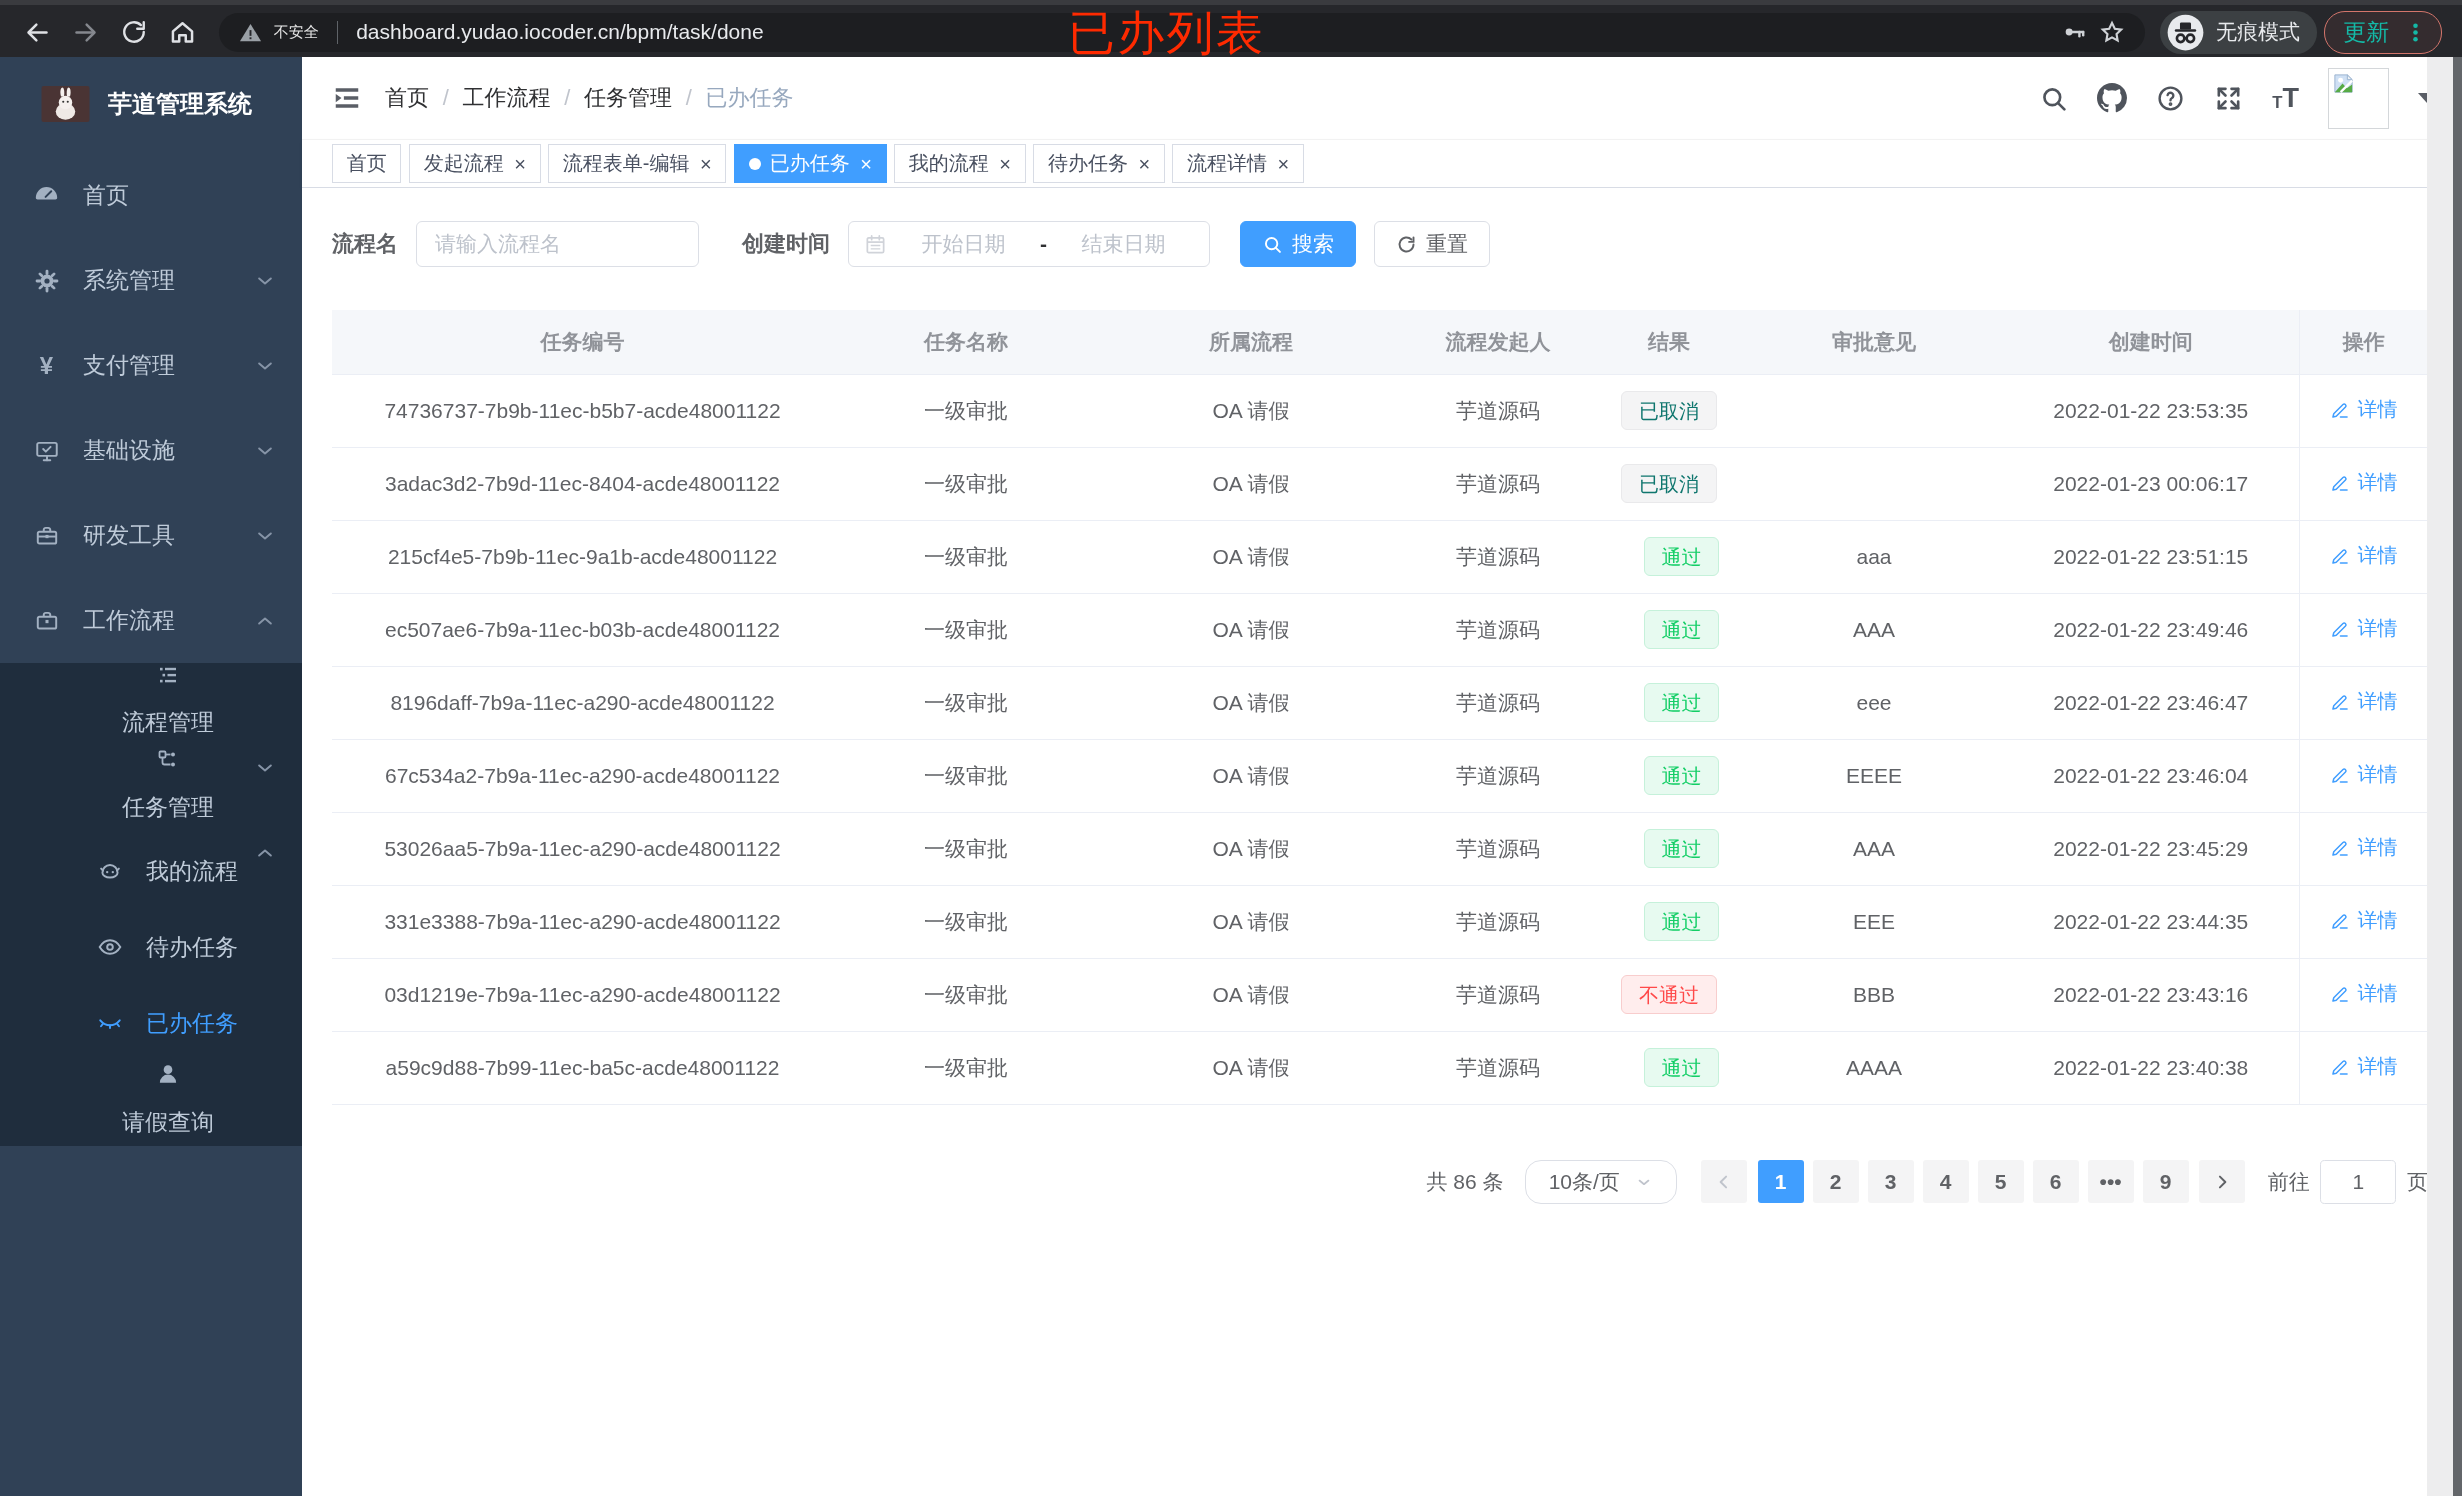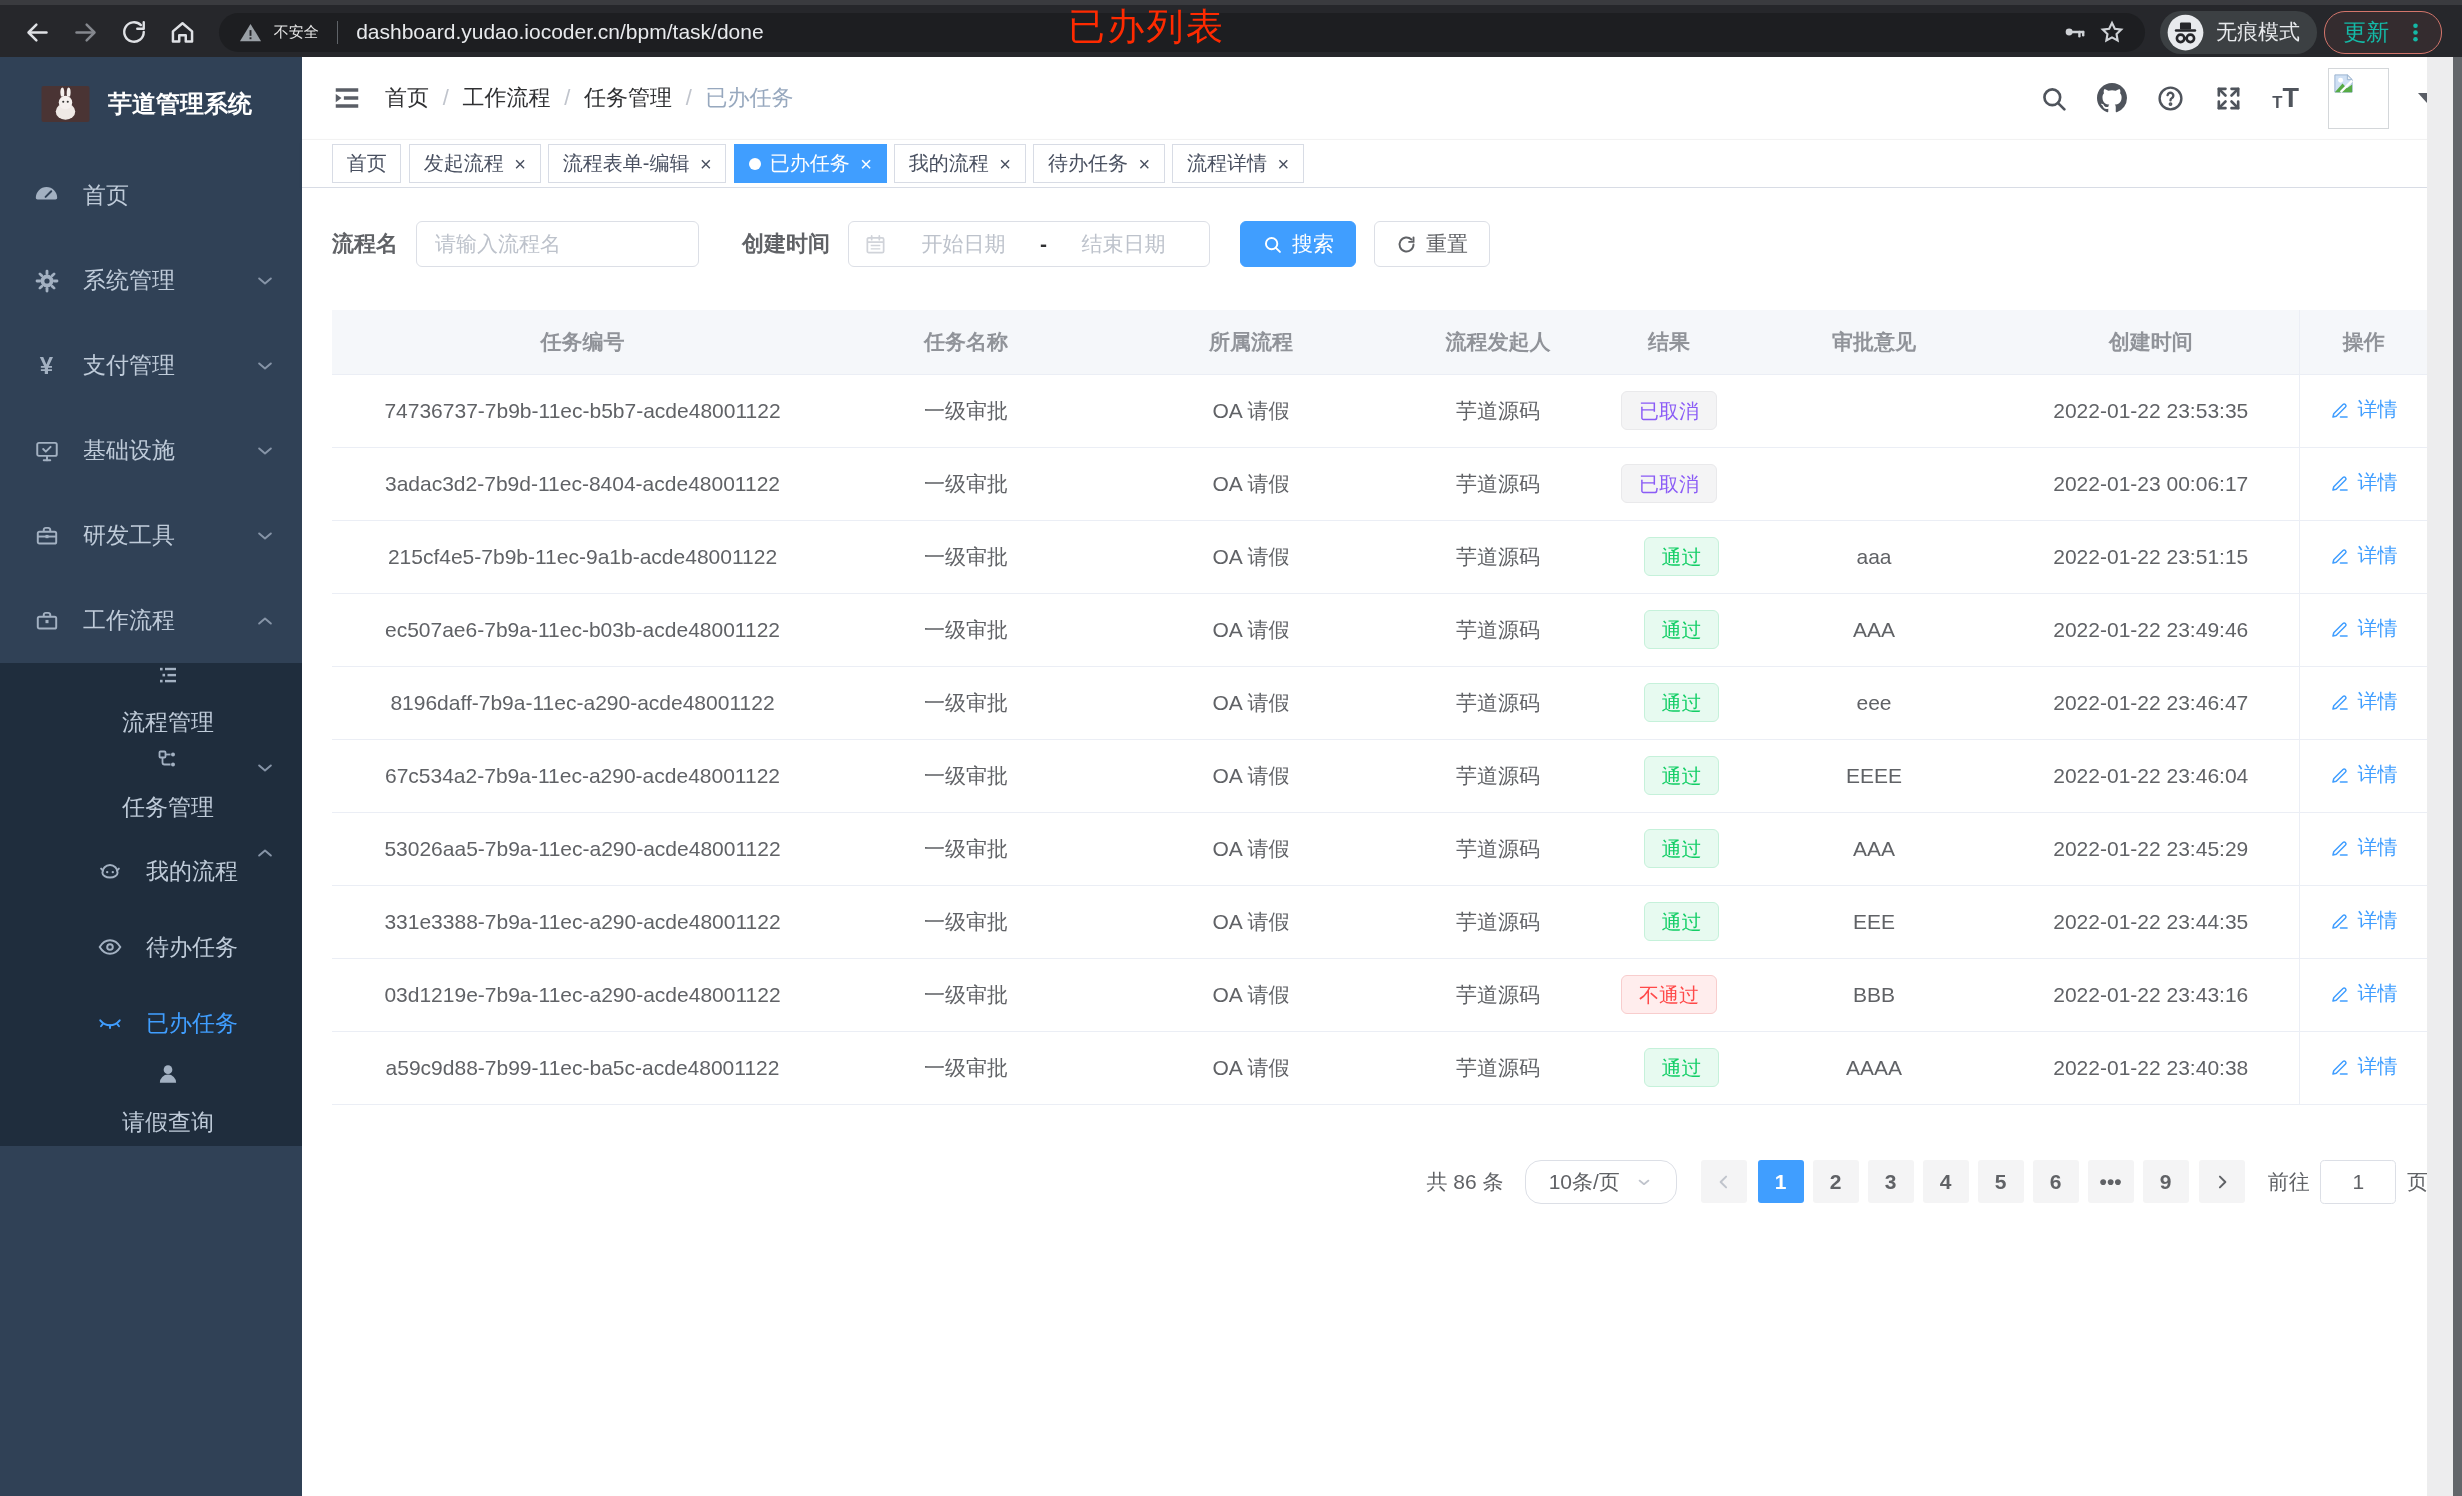--- a/index.html
+++ b/index.html
@@ -19,21 +19,21 @@
     display:flex; align-items:center; padding:0 20px; gap:12px; min-width:0; }
   .sec-label { color:#e5e5e5; font-size:15px; white-space:nowrap; }
   .pill-sep { width:1.5px; height:23px; background:#5f6368; margin:0 6px; }
   .url-text { color:#e8eaed; font-size:21px; white-space:nowrap; overflow:hidden; flex:1; }
   .pill-ic { color:#cfd2d6; flex-shrink:0; }
   .incog { height:43px; border-radius:21px; background:#3c4043; display:flex; align-items:center;
     gap:10.6px; padding:0 16.7px 0 6px; color:#e8eaed; font-size:21px; flex-shrink:0; white-space:nowrap; }
   .update-btn { height:43px; border-radius:21px; border:1.5px solid #d3756b; color:#14b8a6;
     background:rgba(219,117,108,.08); display:flex; align-items:center; gap:15px;
     padding:0 13.7px 0 18px; font-size:23px; flex-shrink:0; white-space:nowrap; }
-  .annotation { position:absolute; left:1068px; top:1.5px; font-size:37px; letter-spacing:2.3px;
+  .annotation { position:absolute; left:1068px; top:1.5px; font-size:47px; letter-spacing:2.3px;
     color:#ff2a00; font-weight:500; z-index:9; white-space:nowrap; }
 
   
   .app { position:absolute; top:57px; left:0; right:0; bottom:0; display:flex; }
 
   
   .sidebar { width:302px; flex-shrink:0; background:#304156; color:#bfcbd9; overflow:hidden; }
   .logo-row { height:73px; display:flex; align-items:center; gap:18px; padding:20px 0 0 41px; }
   .logo-img { width:49px; height:36px; border-radius:3px; overflow:hidden; flex-shrink:0; }
   .logo-title { font-size:24px; font-weight:700; color:#fff; white-space:nowrap; }
@@ -90,21 +90,21 @@
   .btn-primary { background:#409eff; border:1.5px solid #409eff; color:#fff; margin-right:18px; }
   .btn-plain { background:#fff; border:1.5px solid #dcdfe6; color:#606266; }
 
   table { width:2096px; border-collapse:collapse; table-layout:fixed; }
   thead th { height:64px; background:#f5f7fa; color:#909399; font-size:21px; font-weight:600;
     border-bottom:1.5px solid #ebeef5; text-align:center; }
   tbody td { height:73px; border-bottom:1.5px solid #ebeef5; text-align:center;
     font-size:21px; color:#606266; overflow:hidden; white-space:nowrap; }
   th.op-col, td.op-col { border-left:1.5px solid #ebeef5; }
   .badge { display:inline-block; padding:8.4px 16.7px; border-radius:6px; font-size:20px; line-height:1; }
-  .badge[data-type="info"]    { background:#f4f4f5; border:1.5px solid #e9e9eb; color:#8b5cf6; }
+  .badge[data-type="info"]    { background:#f4f4f5; border:1.5px solid #e9e9eb; color:#0f766e; }
   .badge[data-type="success"] { background:#e7faf0; border:1.5px solid #c5f1da; color:#13ce66;margin-left:25px; }
   .badge[data-type="danger"]  { background:#ffeded; border:1.5px solid #f8cdcd; color:#ff4949; }
   .badge:empty { display:none; }
   .detail-link { color:#409eff; display:inline-flex; align-items:center; gap:7.6px;
     font-size:20px; cursor:pointer; }
 
   .pagination { display:flex; align-items:center; justify-content:flex-end; gap:10.6px;
     margin-top:55px; font-size:21px; color:#606266; }
   .pg-total { margin-right:10.6px; white-space:nowrap; }
   .pg-size { width:152px; height:44px; border:1.5px solid #dcdfe6; border-radius:16px;

